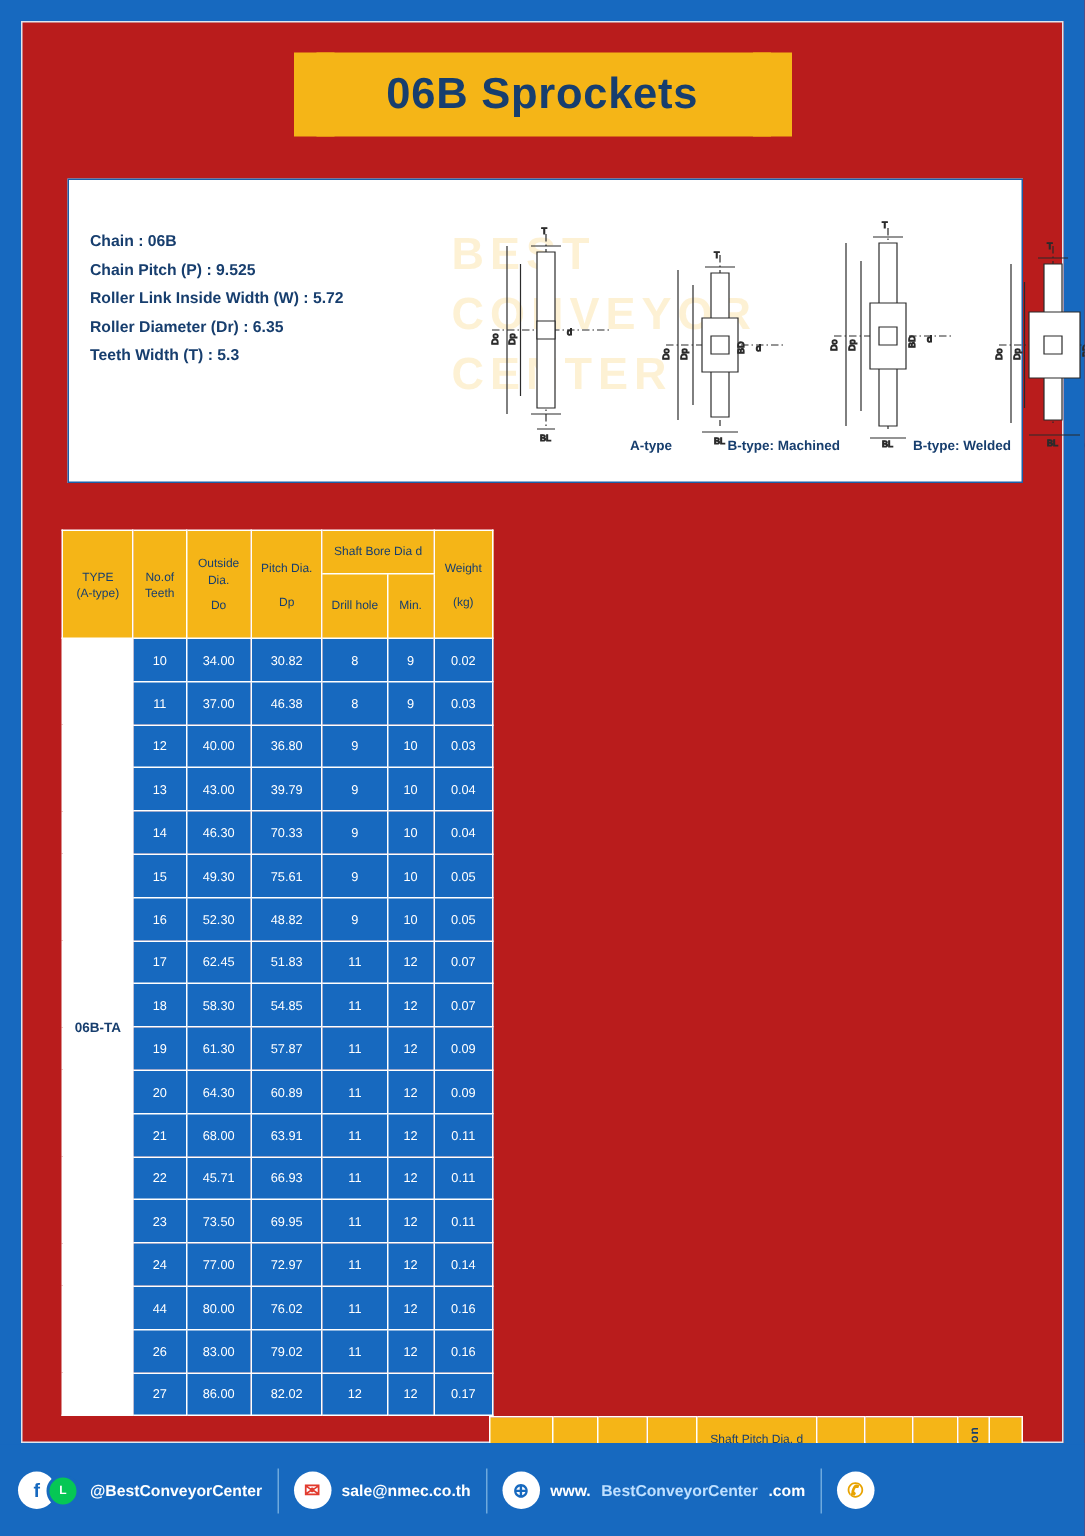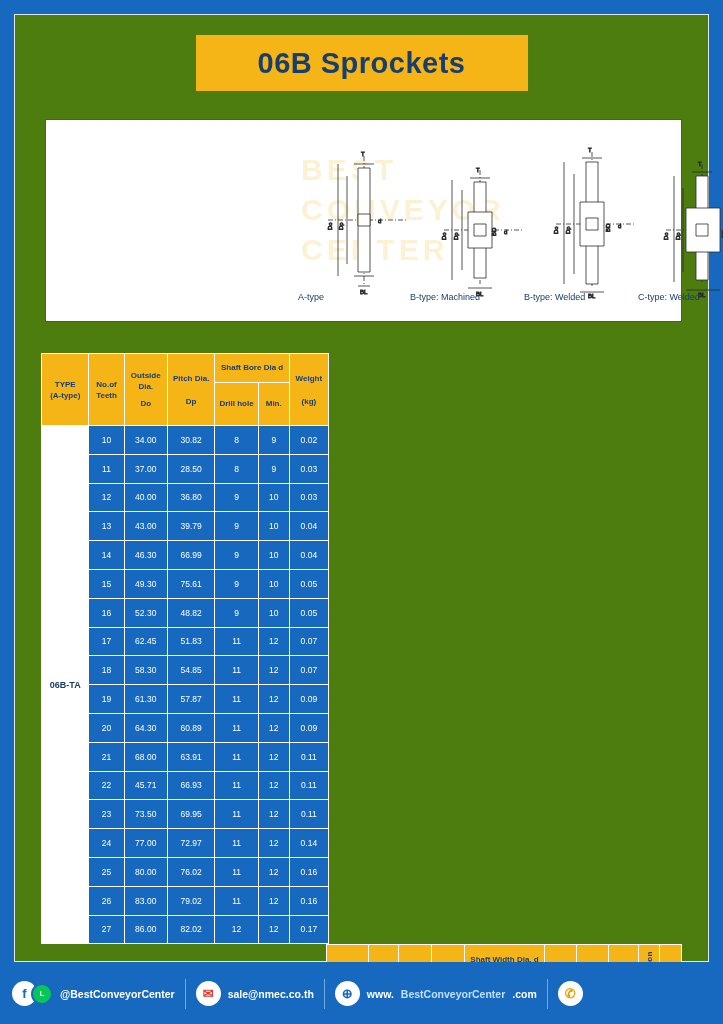--- a/index.html
+++ b/index.html
@@ -12,21 +12,21 @@
   }
   .page {
     position:relative;
     width:723px; height:1024px;
     background:#1769bf;
     padding:14px 14px 0 14px;
   }
   .sheet {
     position:relative;
     width:695px; height:948px;
-    background:#4d7c0f;
+    background:#b91c1c;
     border:1px solid #dfe6ee;
   }
 
   
   .title-wrap {
     position:absolute; top:20px; left:0; right:0;
     display:flex; justify-content:center;
   }
   .title-box {
     background:#f5b517;
@@ -70,22 +70,22 @@
   .wm .wmline { display:block; }
 
   .dia-area {
     position:absolute; top:6px; left:240px; right:6px; bottom:4px;
   }
   .dia {
     position:absolute; top:0; width:150px; height:178px;
   }
   .dia .cap {
     position:absolute; bottom:2px; left:0; width:100%;
-    text-align:left;
-    font-size:9px; font-weight:normal;
+    text-align:right;
+    font-size:9px; font-weight:bold;
     color:#173e6e;
   }
   .dia svg { position:absolute; top:8px; left:0; }
 
   
   .tables { position:absolute; top:338px; left:26px; right:26px; }
   table {
     border-collapse:collapse;
     font-size:8px;
     table-layout:fixed;
@@ -95,21 +95,21 @@
   th, td {
     border:1px solid #ffffff;
     text-align:center;
     vertical-align:middle;
     height:28.8px;
     color:#173e6e;
   }
   thead th {
     background:#f5b517;
     color:#173e6e;
-    font-weight:bold;
+    font-weight:normal;
     font-size:8px;
     border:1px solid #ffffff;
     line-height:11px;
   }
   thead th.hdr-tall { height:72px; }
   tbody td {
     background:#1769bf;
     color:#ffffff;
     font-size:8.5px;
     font-weight:normal;
@@ -188,20 +188,27 @@
     </div>
 
     <div class="spec-panel">
 
       <div class="wm">
         <span class="wmline">BEST</span>
         <span class="wmline">CONVEYOR</span>
         <span class="wmline">CENTER</span>
       </div>
 
+      <div class="spec-list">
+        <div>Chain : 06B</div>
+        <div>Chain Pitch (P) : 9.525</div>
+        <div>Roller Link Inside Width (W) : 5.72</div>
+        <div>Roller Diameter (Dr) : 6.35</div>
+        <div>Teeth Width (T) : 5.3</div>
+      </div>
 
       <div class="dia-area">
 
         <div class="dia" style="left:12px;">
           <svg width="150" height="165" viewBox="0 0 150 165">
             <g stroke="#2b2b2b" fill="none" stroke-width="0.8">
               <line x1="66" y1="22" x2="66" y2="150" stroke-dasharray="5,2,1,2"></line>
               <line x1="30" y1="86" x2="110" y2="86" stroke-dasharray="5,2,1,2"></line>
               <path d="M60 34 L72 34 L72 138 L60 138 Z" fill="#ffffff"></path>
               <path d="M60 80 L72 80 L72 92 L60 92 Z" fill="#ffffff"></path>
@@ -340,21 +347,21 @@
             <td>10</td>
             <td>34.00</td>
             <td>30.82</td>
             <td>8</td>
             <td>9</td>
             <td>0.02</td>
           </tr>
           <tr>
               <td>11</td>
               <td>37.00</td>
-              <td>28.50</td>
+              <td>46.38</td>
               <td>8</td>
               <td>9</td>
               <td>0.03</td>
             </tr>
           <tr>
               <td>12</td>
               <td>40.00</td>
               <td>36.80</td>
               <td>9</td>
               <td>10</td>
@@ -364,21 +371,21 @@
               <td>13</td>
               <td>43.00</td>
               <td>39.79</td>
               <td>9</td>
               <td>10</td>
               <td>0.04</td>
             </tr>
           <tr>
               <td>14</td>
               <td>46.30</td>
-              <td>66.99</td>
+              <td>70.33</td>
               <td>9</td>
               <td>10</td>
               <td>0.04</td>
             </tr>
           <tr>
               <td>15</td>
               <td>49.30</td>
               <td>75.61</td>
               <td>9</td>
               <td>10</td>
@@ -450,21 +457,21 @@
             </tr>
           <tr>
               <td>24</td>
               <td>77.00</td>
               <td>72.97</td>
               <td>11</td>
               <td>12</td>
               <td>0.14</td>
             </tr>
           <tr>
-              <td>25</td>
+              <td>44</td>
               <td>80.00</td>
               <td>76.02</td>
               <td>11</td>
               <td>12</td>
               <td>0.16</td>
             </tr>
           <tr>
               <td>26</td>
               <td>83.00</td>
               <td>79.02</td>
@@ -511,21 +518,21 @@
             <th rowspan="2" class="hdr-tall">
               <div>Outside</div>
               <div>Dia.</div>
               <div style="margin-top:4px">Do</div>
             </th>
             <th rowspan="2" class="hdr-tall">
               <div>Pitch</div>
               <div>Dia.</div>
               <div style="margin-top:4px">Dp</div>
             </th>
-            <th colspan="3">Shaft Width Dia. d</th>
+            <th colspan="3">Shaft Pitch Dia. d</th>
             <th rowspan="2" class="hdr-tall">
               <div>Hub</div>
               <div>Dia.</div>
               <div style="margin-top:4px">BD</div>
             </th>
             <th rowspan="2" class="hdr-tall">
               <div>Hub</div>
               <div>Length</div>
               <div style="margin-top:4px">BL</div>
             </th>

